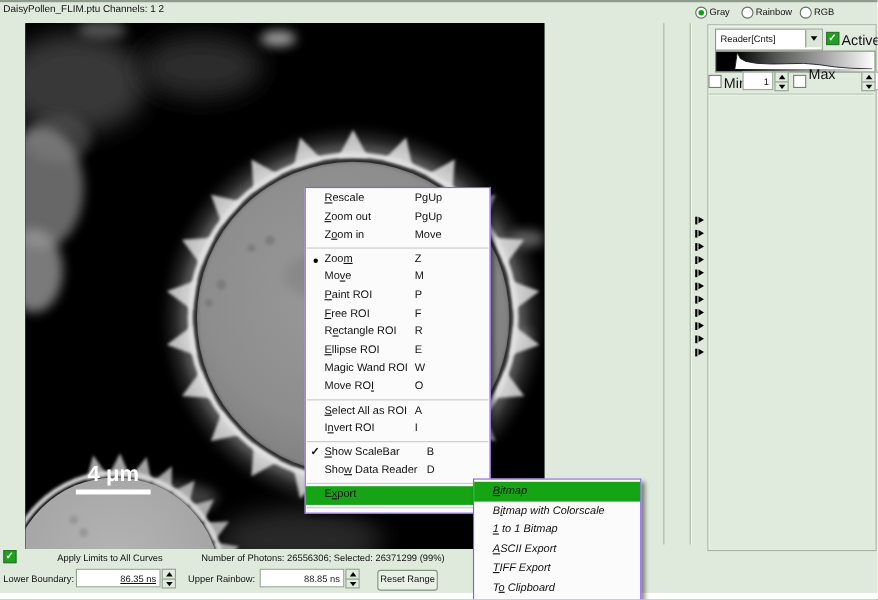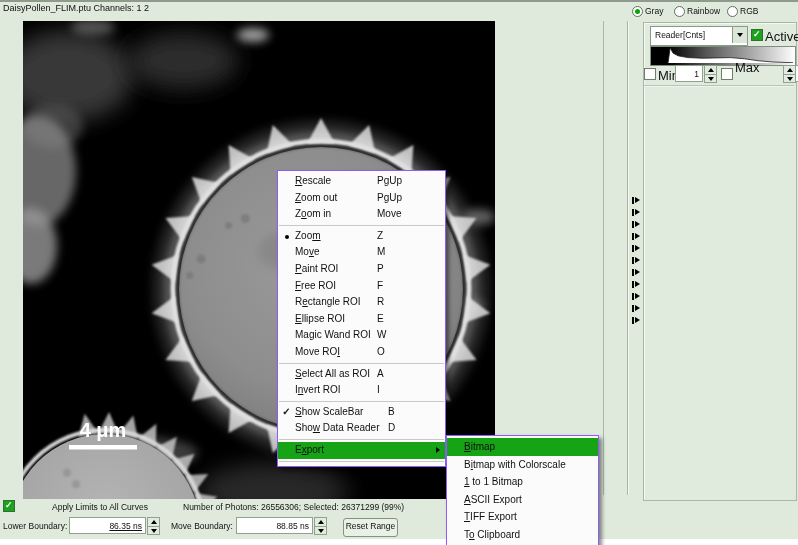--- a/index.html
+++ b/index.html
@@ -58,21 +58,21 @@
   .spin .dn::after{top:2px;border-top:4px solid #000;border-left:3px solid transparent;border-right:3px solid transparent;}
 
   
   .bb-label{position:absolute;font-size:8.5px;color:#111;line-height:11px;}
   .reset-btn{position:absolute;left:343px;top:516px;width:53px;height:17px;background:#e9f1e7;border:1px solid #7f957d;border-radius:3px;
     font-size:8.5px;line-height:15px;text-align:center;color:#111;cursor:pointer;}
 
   
   .menu{position:absolute;background:#fbfbfb;border:1px solid #8b5cf6;box-shadow:3px 3px 4px rgba(0,0,0,0.45);padding:2px 0;z-index:10;}
   .ctx-menu{left:277px;top:168px;width:167px;}
-  .sub-menu{left:446px;top:433px;width:151px;z-index:11;}
+  .sub-menu{left:430px;top:433px;width:151px;z-index:11;font-style:italic;}
   .mi{position:relative;height:16.6px;line-height:16.6px;font-size:10px;color:#101010;cursor:pointer;}
   .sub-menu .mi{height:17.5px;line-height:17.5px;}
   .mi.hl{background:#16a316;}
   .mi .lbl{position:absolute;left:17px;white-space:nowrap;}
   .mi .sc{position:absolute;left:99px;white-space:nowrap;}
   .mi .sc.far{left:110px;}
   .mi .gut{position:absolute;left:2px;width:13px;text-align:center;}
   .mi .gut.chk{font-size:10px;font-weight:bold;}
   .mi .gut.blt::after{content:"";position:absolute;left:5px;top:7px;width:4px;height:4px;border-radius:50%;background:#000;}
   .mi .subarr{position:absolute;right:5px;top:5px;width:0;height:0;border-left:4.5px solid #000;border-top:3.5px solid transparent;border-bottom:3.5px solid transparent;}
@@ -276,21 +276,21 @@
     <div class="cb checked" style="left:3px;top:498px;"></div>
     <div class="bb-label" style="left:17px;top:500px;margin-left:35px;">Apply Limits to All Curves</div>
     <div class="bb-label" style="left:183px;top:500px;">Number of Photons: 26556306; Selected: 26371299 (99%)</div>
 
     <div class="bb-label" style="left:3px;top:519px;">Lower Boundary:</div>
     <input class="num-input" style="left: 69px; top: 515px; width: 72px; text-decoration: underline;" value="86.35 ns">
     <div class="spin" style="left:147px;top:515px;">
       <span class="sb up"></span>
       <span class="sb dn"></span>
     </div>
-    <div class="bb-label" style="left:171px;top:519px;">Move Boundary:</div>
+    <div class="bb-label" style="left:171px;top:519px;">Upper Rainbow:</div>
     <input class="num-input" style="left: 236px; top: 515px; width: 72px;" value="88.85 ns">
     <div class="spin" style="left:314px;top:515px;">
       <span class="sb up"></span>
       <span class="sb dn"></span>
     </div>
     <div class="reset-btn">Reset Range</div>
 
     <div class="menu ctx-menu" id="ctx-menu">
         <div class="mi">
           <span class="lbl"><u>R</u>escale</span>

